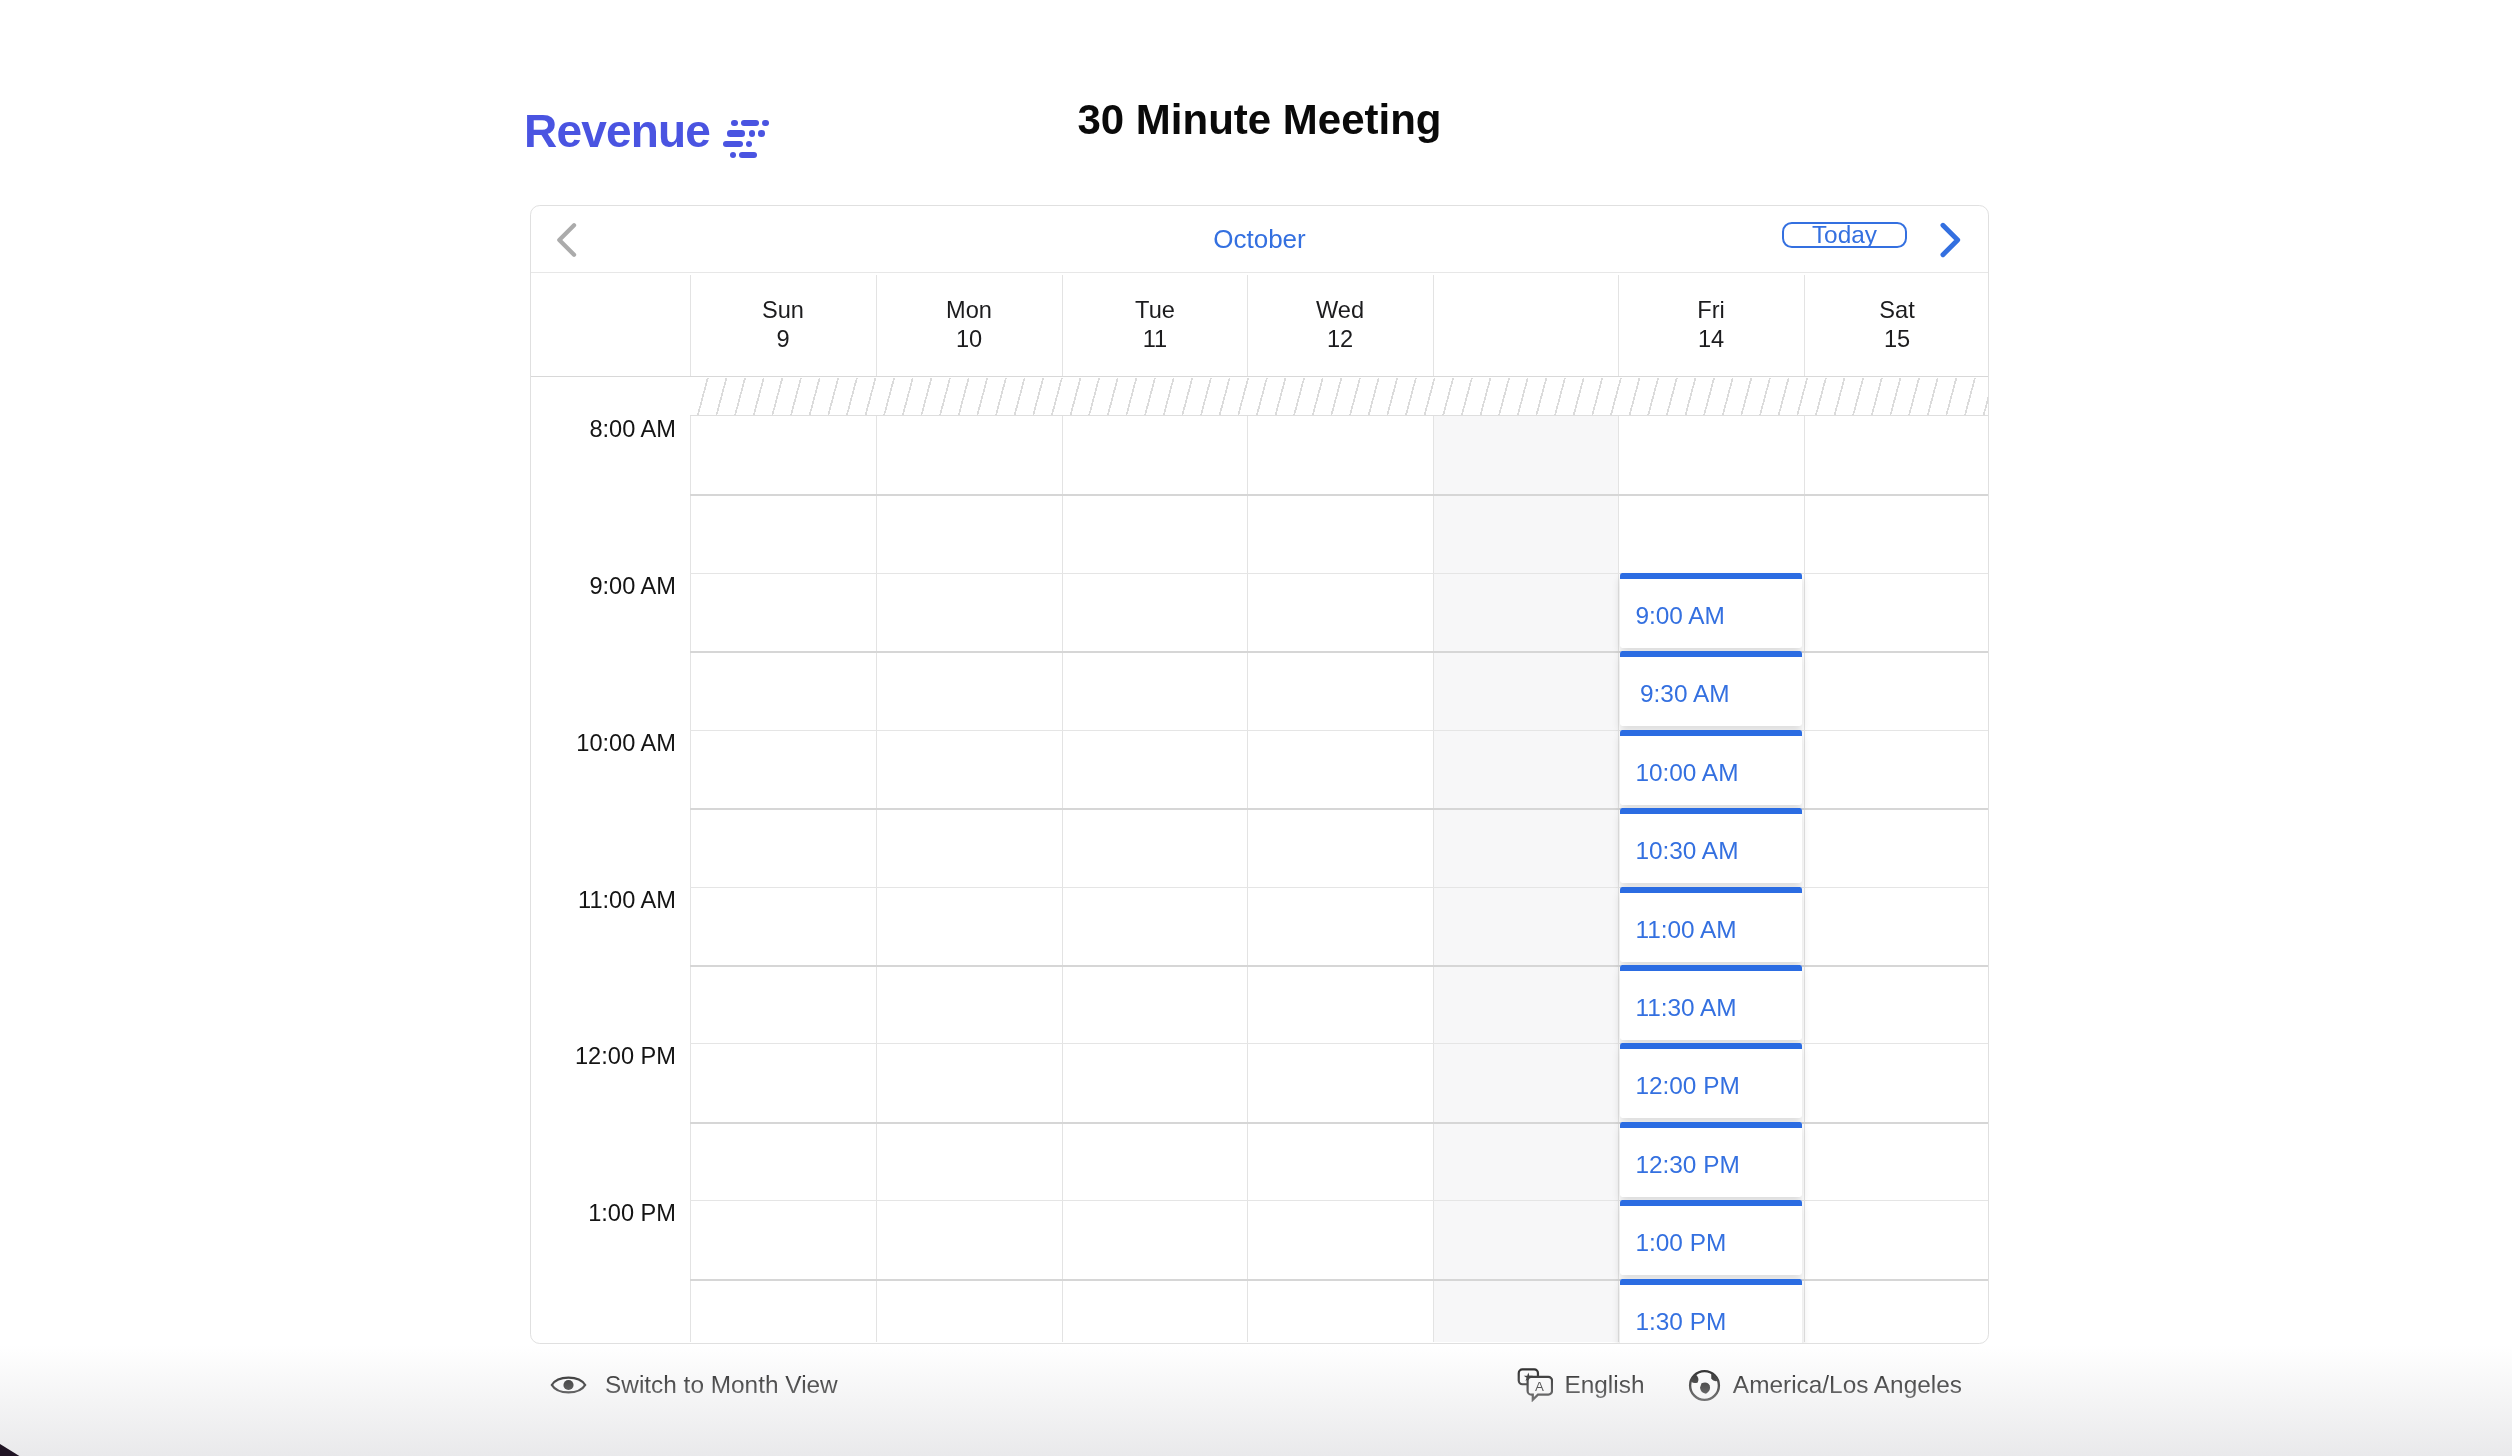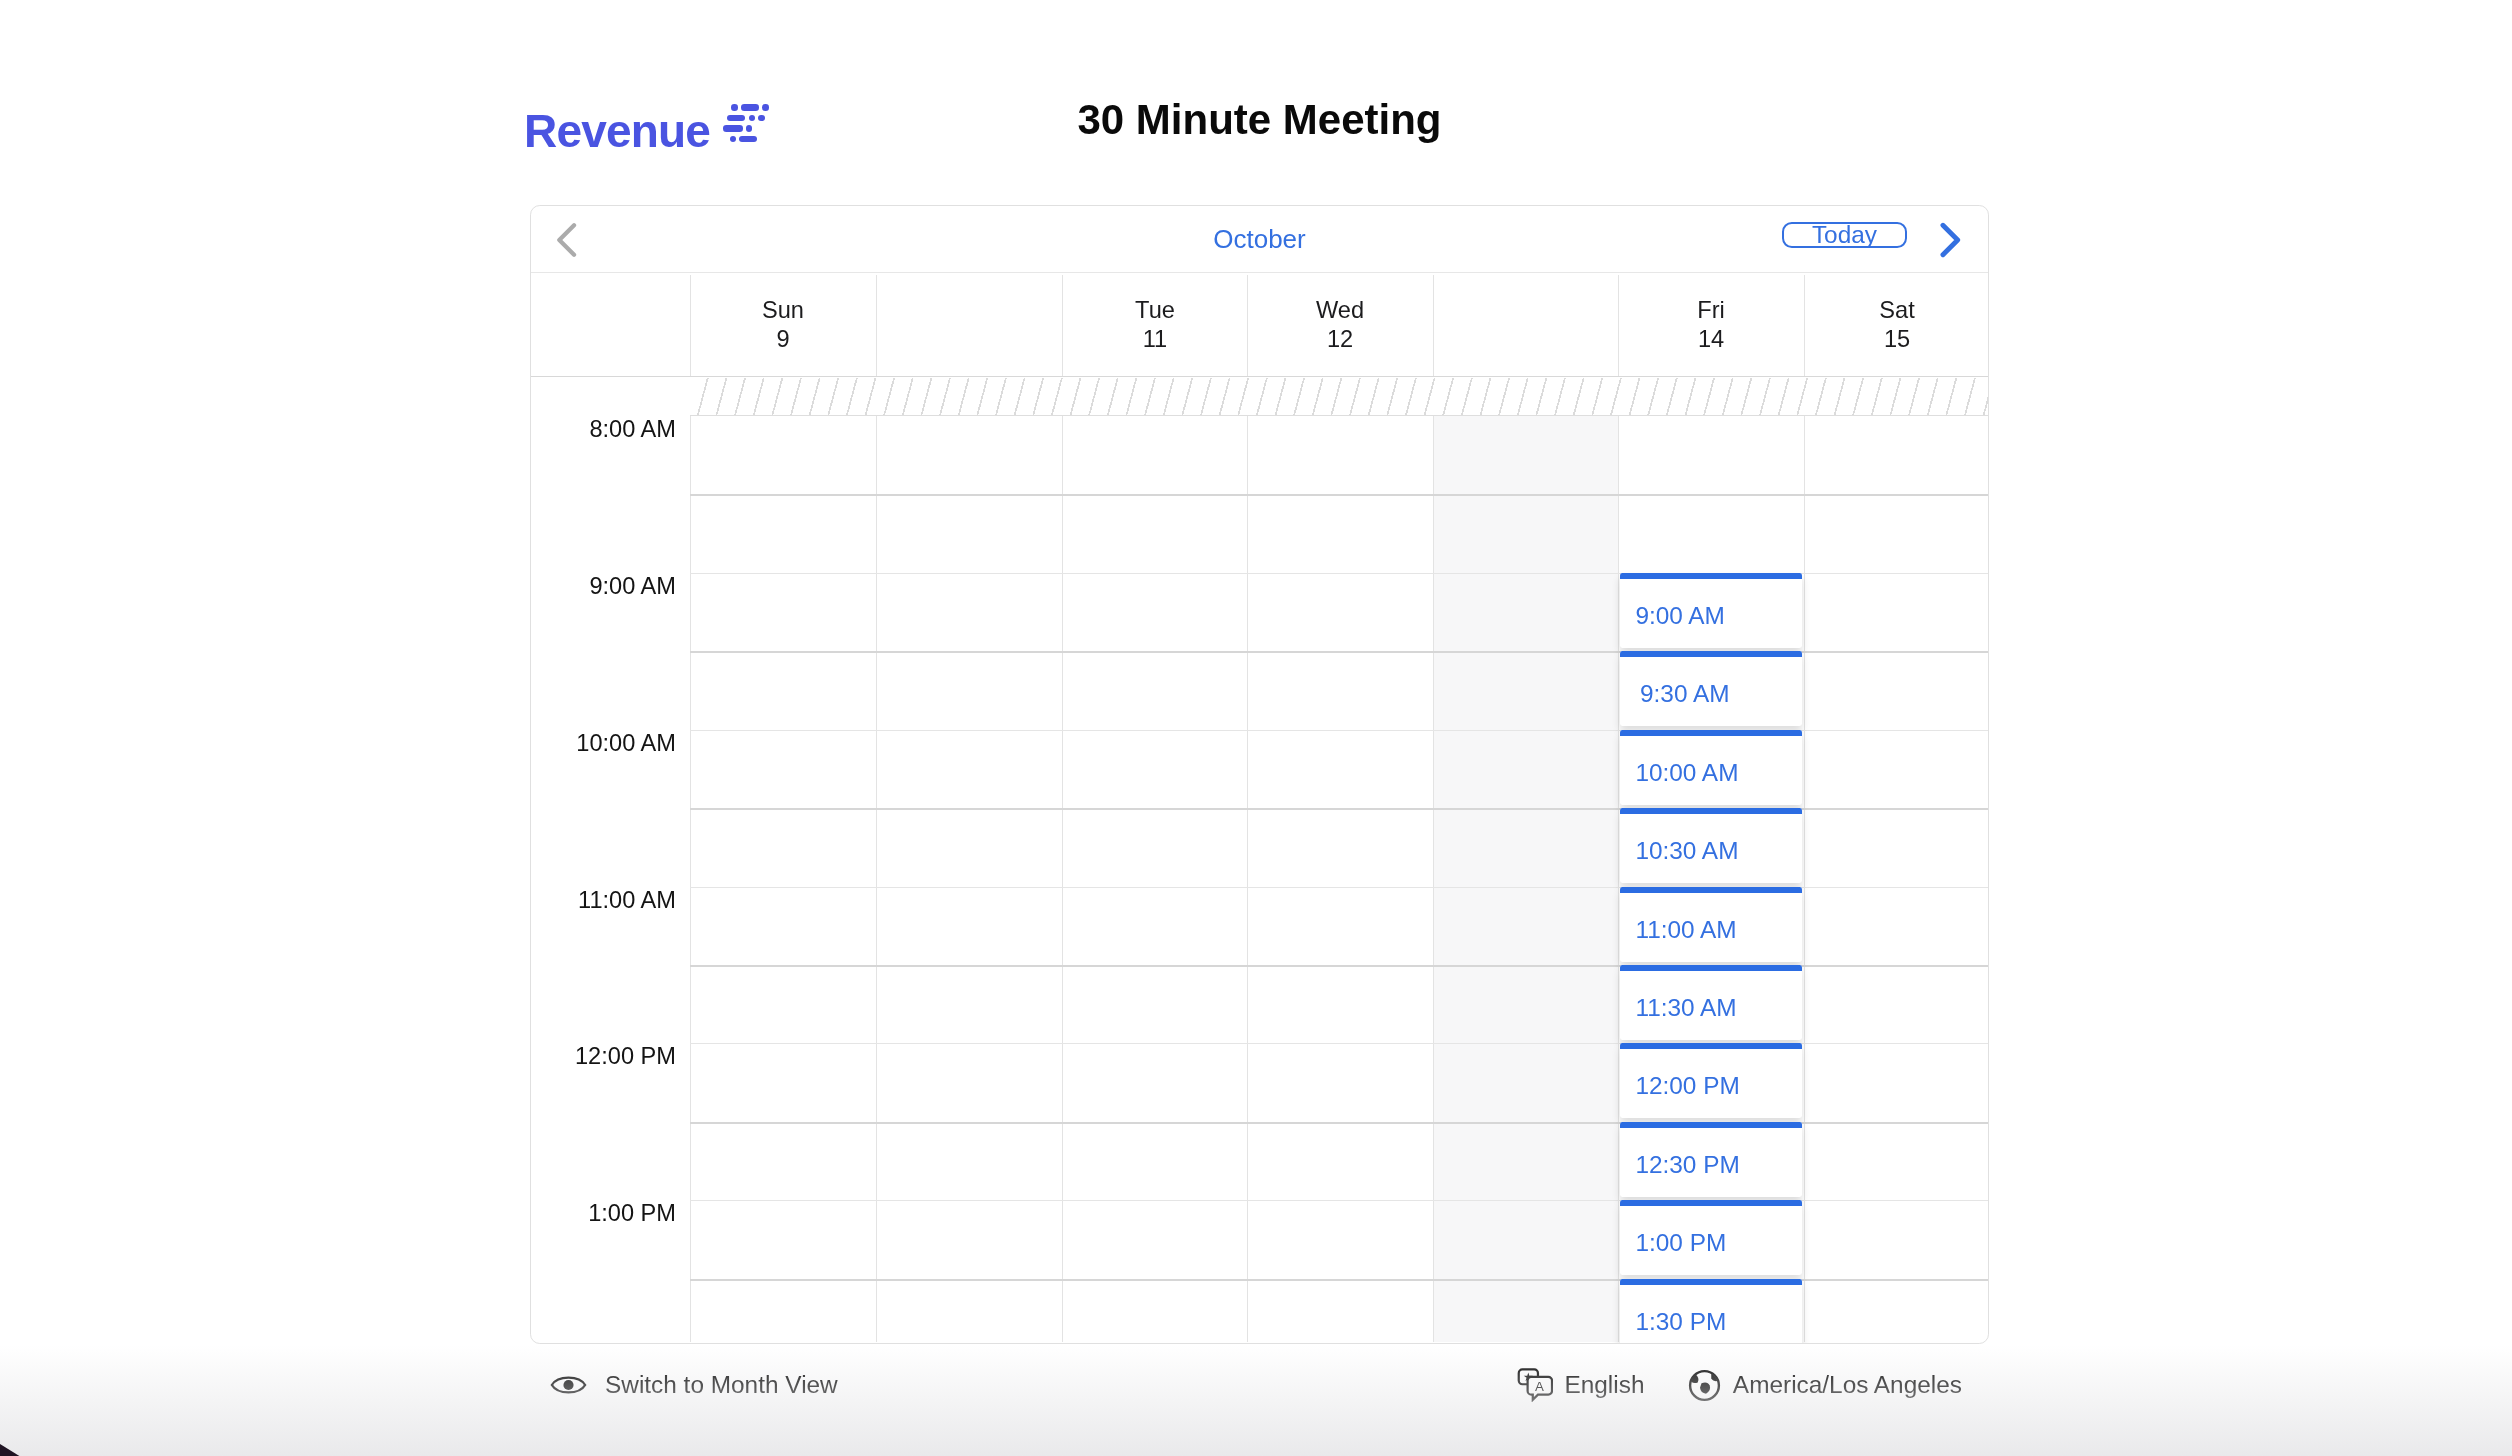--- a/index.html
+++ b/index.html
@@ -2,21 +2,21 @@
 <html style="font-size:13px"><head>
 <meta charset="utf-8">
 <style>
   * { margin:0; padding:0; box-sizing:border-box; }
   html,body { background:#fff; }
   body { font-family:"Liberation Sans","DejaVu Sans",sans-serif; color:#111; }
   .screen { position:relative; width:2512px; height:1457px; background:#fff; overflow:hidden; }
   .abs { position:absolute; }
 
   
-  .brand { left:524px; top:104px; display:flex; align-items:flex-start; gap:13px; }
+  .brand { left:524px; top:104px; display:flex; align-items:flex-end; gap:13px; }
   .brand-text { font-size:46px; font-weight:700; letter-spacing:-0.8px; }
   .logo-mark { display:flex; flex-direction:column; gap:4.1px; width:47px; }
   .logo-row { display:flex; gap:3.3px; height:6.5px; }
   .logo-row .dash { height:6.5px; border-radius:3.3px; }
   .logo-row .dot  { width:6.5px; height:6.5px; border-radius:50%; }
   .page-title { left:530px; top:96px; width:1459px; text-align:center;
                 font-size:42px; font-weight:700; color:#0a0a0a; }
 
   
   .card { left:530px; top:205px; width:1459px; height:1139px; background:#fff;
@@ -111,20 +111,24 @@
         <svg width="33" height="36" viewBox="0 0 20 22">
           <polyline points="6,2 15,11 6,20" fill="none" stroke="#3470E0" stroke-width="3" stroke-linecap="round" stroke-linejoin="round"></polyline>
         </svg>
       </button>
     </div>
 
     <div class="abs day-row" id="day-row">
         <div class="abs day-cell" style="left: 159px; width: 186px;">
           <div>Sun</div>
           <div>9</div>
+        </div>
+        <div class="abs day-cell" style="left: 345px; width: 186px;">
+          <div>Mon</div>
+          <div>10</div>
         </div>
         <div class="abs day-cell" style="left: 531px; width: 186px;">
           <div>Tue</div>
           <div>11</div>
         </div>
         <div class="abs day-cell" style="left: 716px; width: 186px;">
           <div>Wed</div>
           <div>12</div>
         </div>
         <div class="abs day-cell" style="left: 1087px; width: 186px;">

